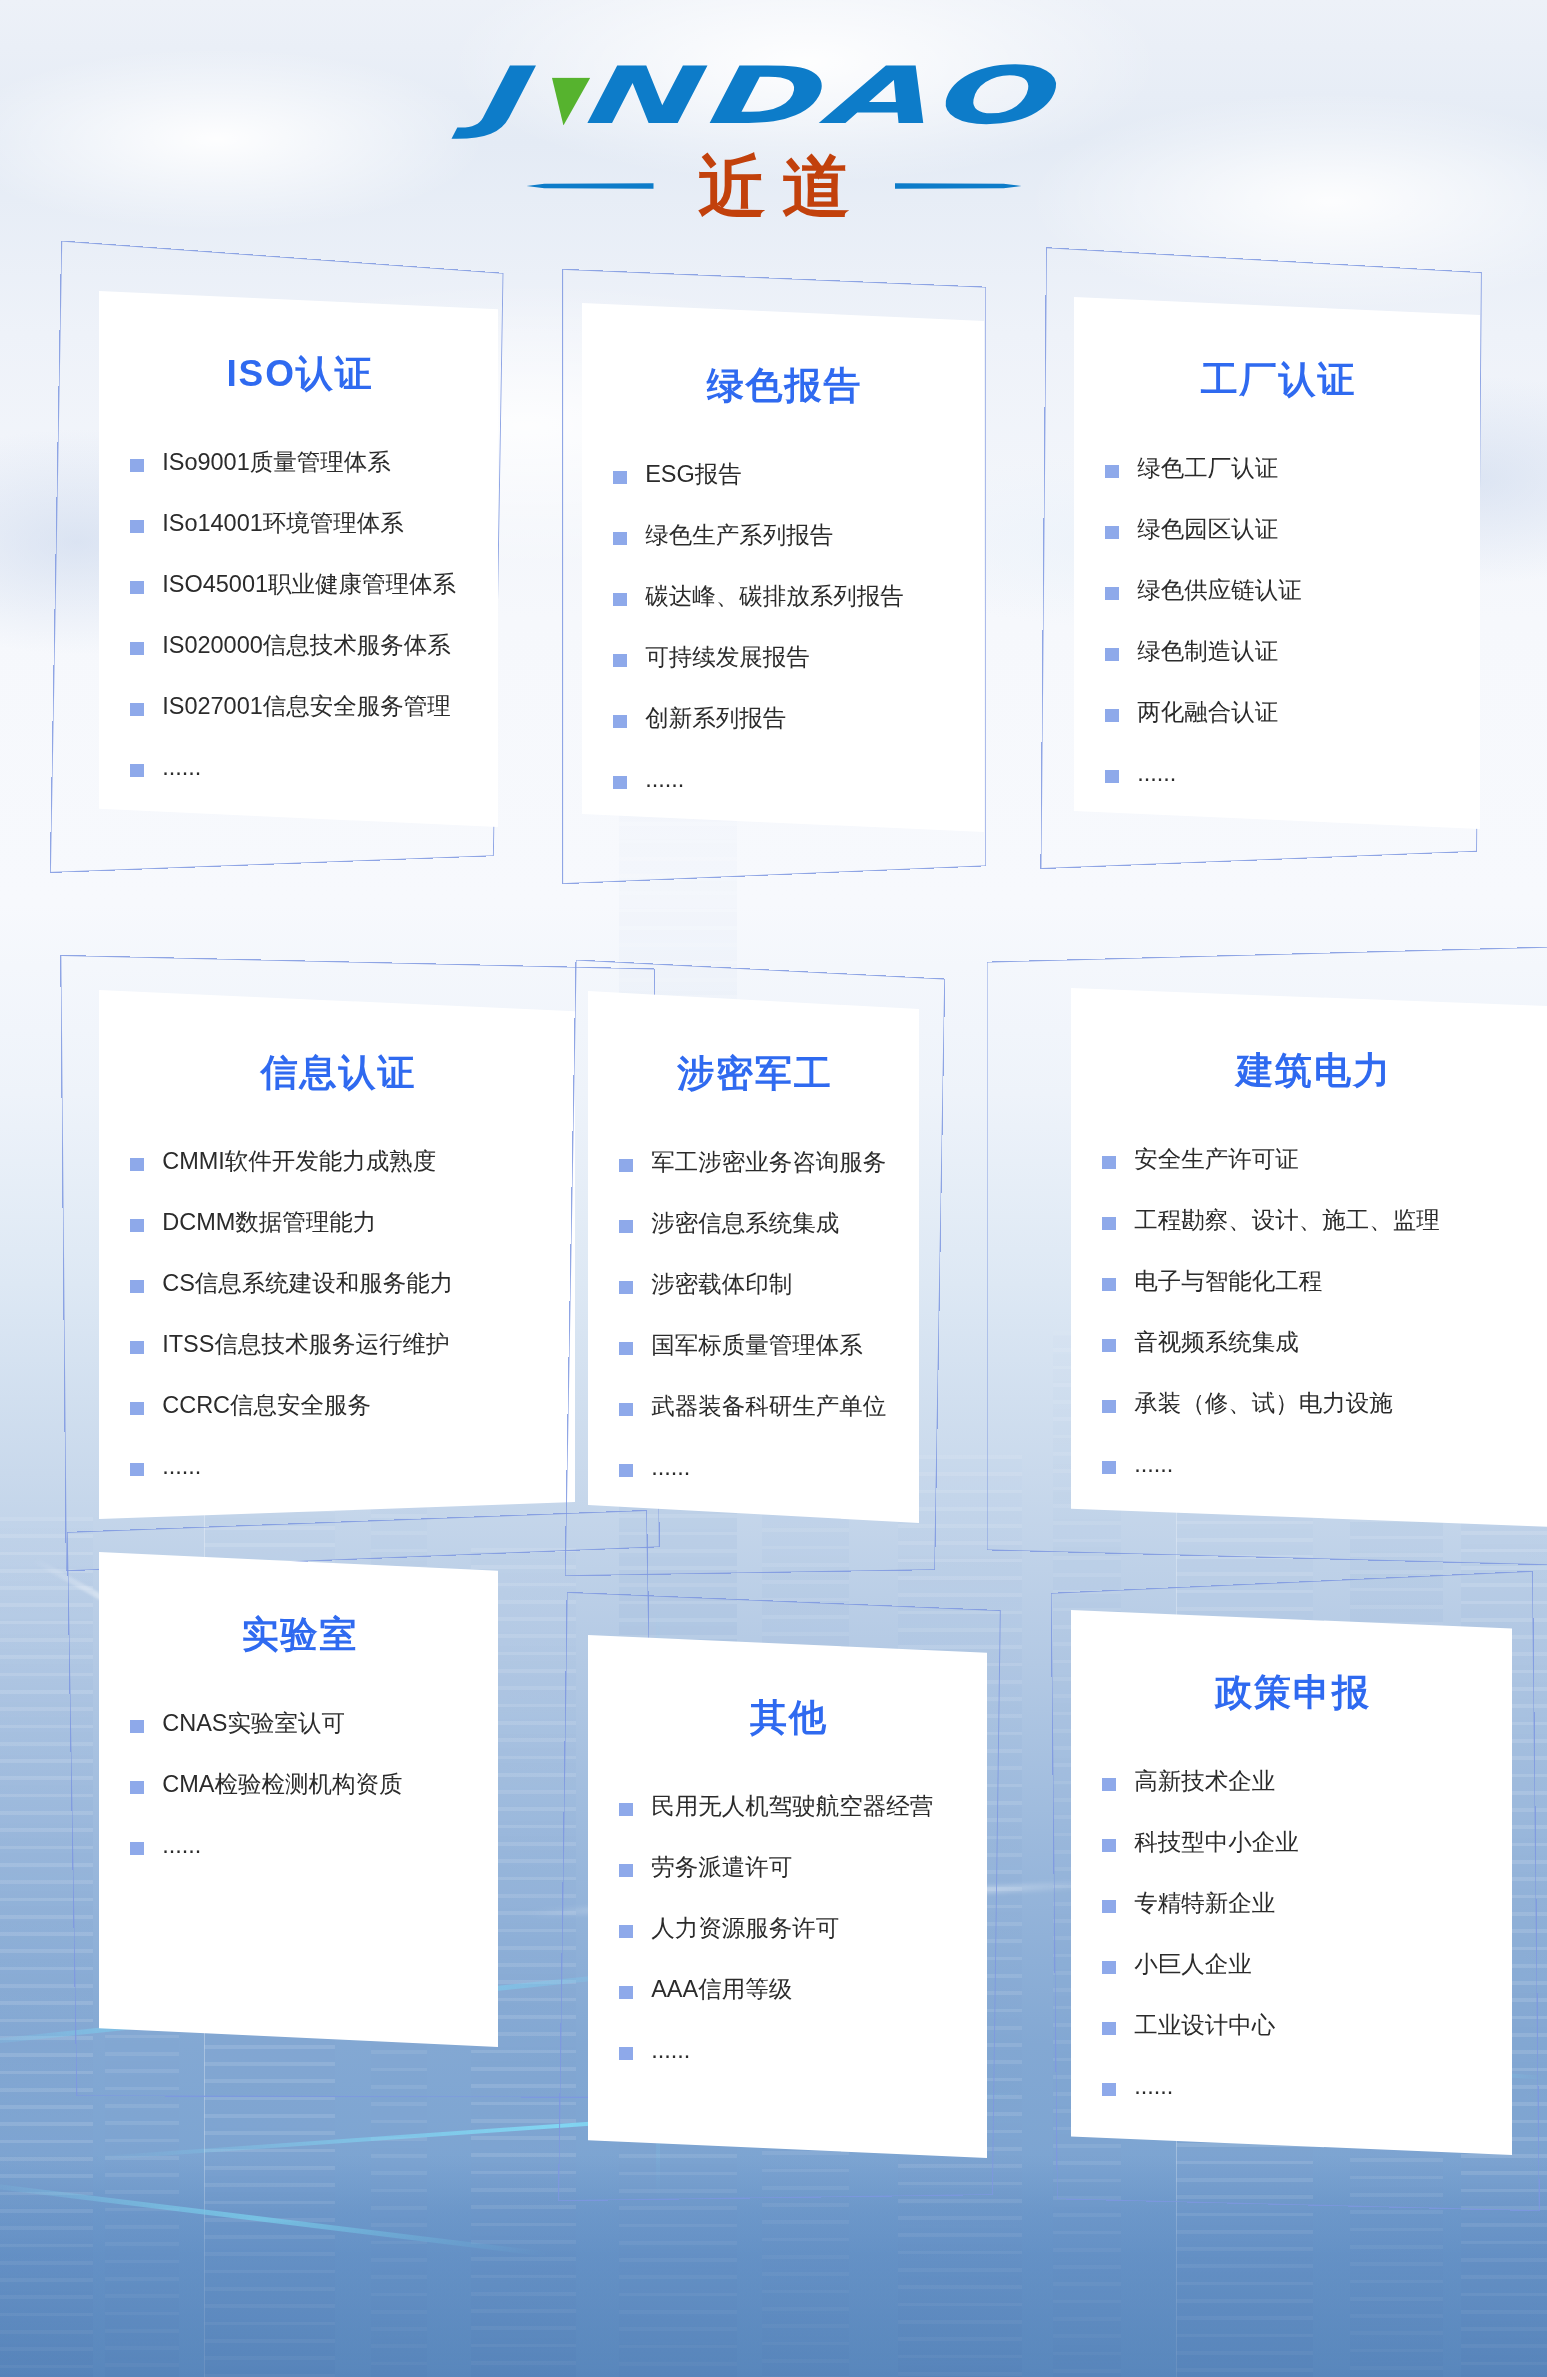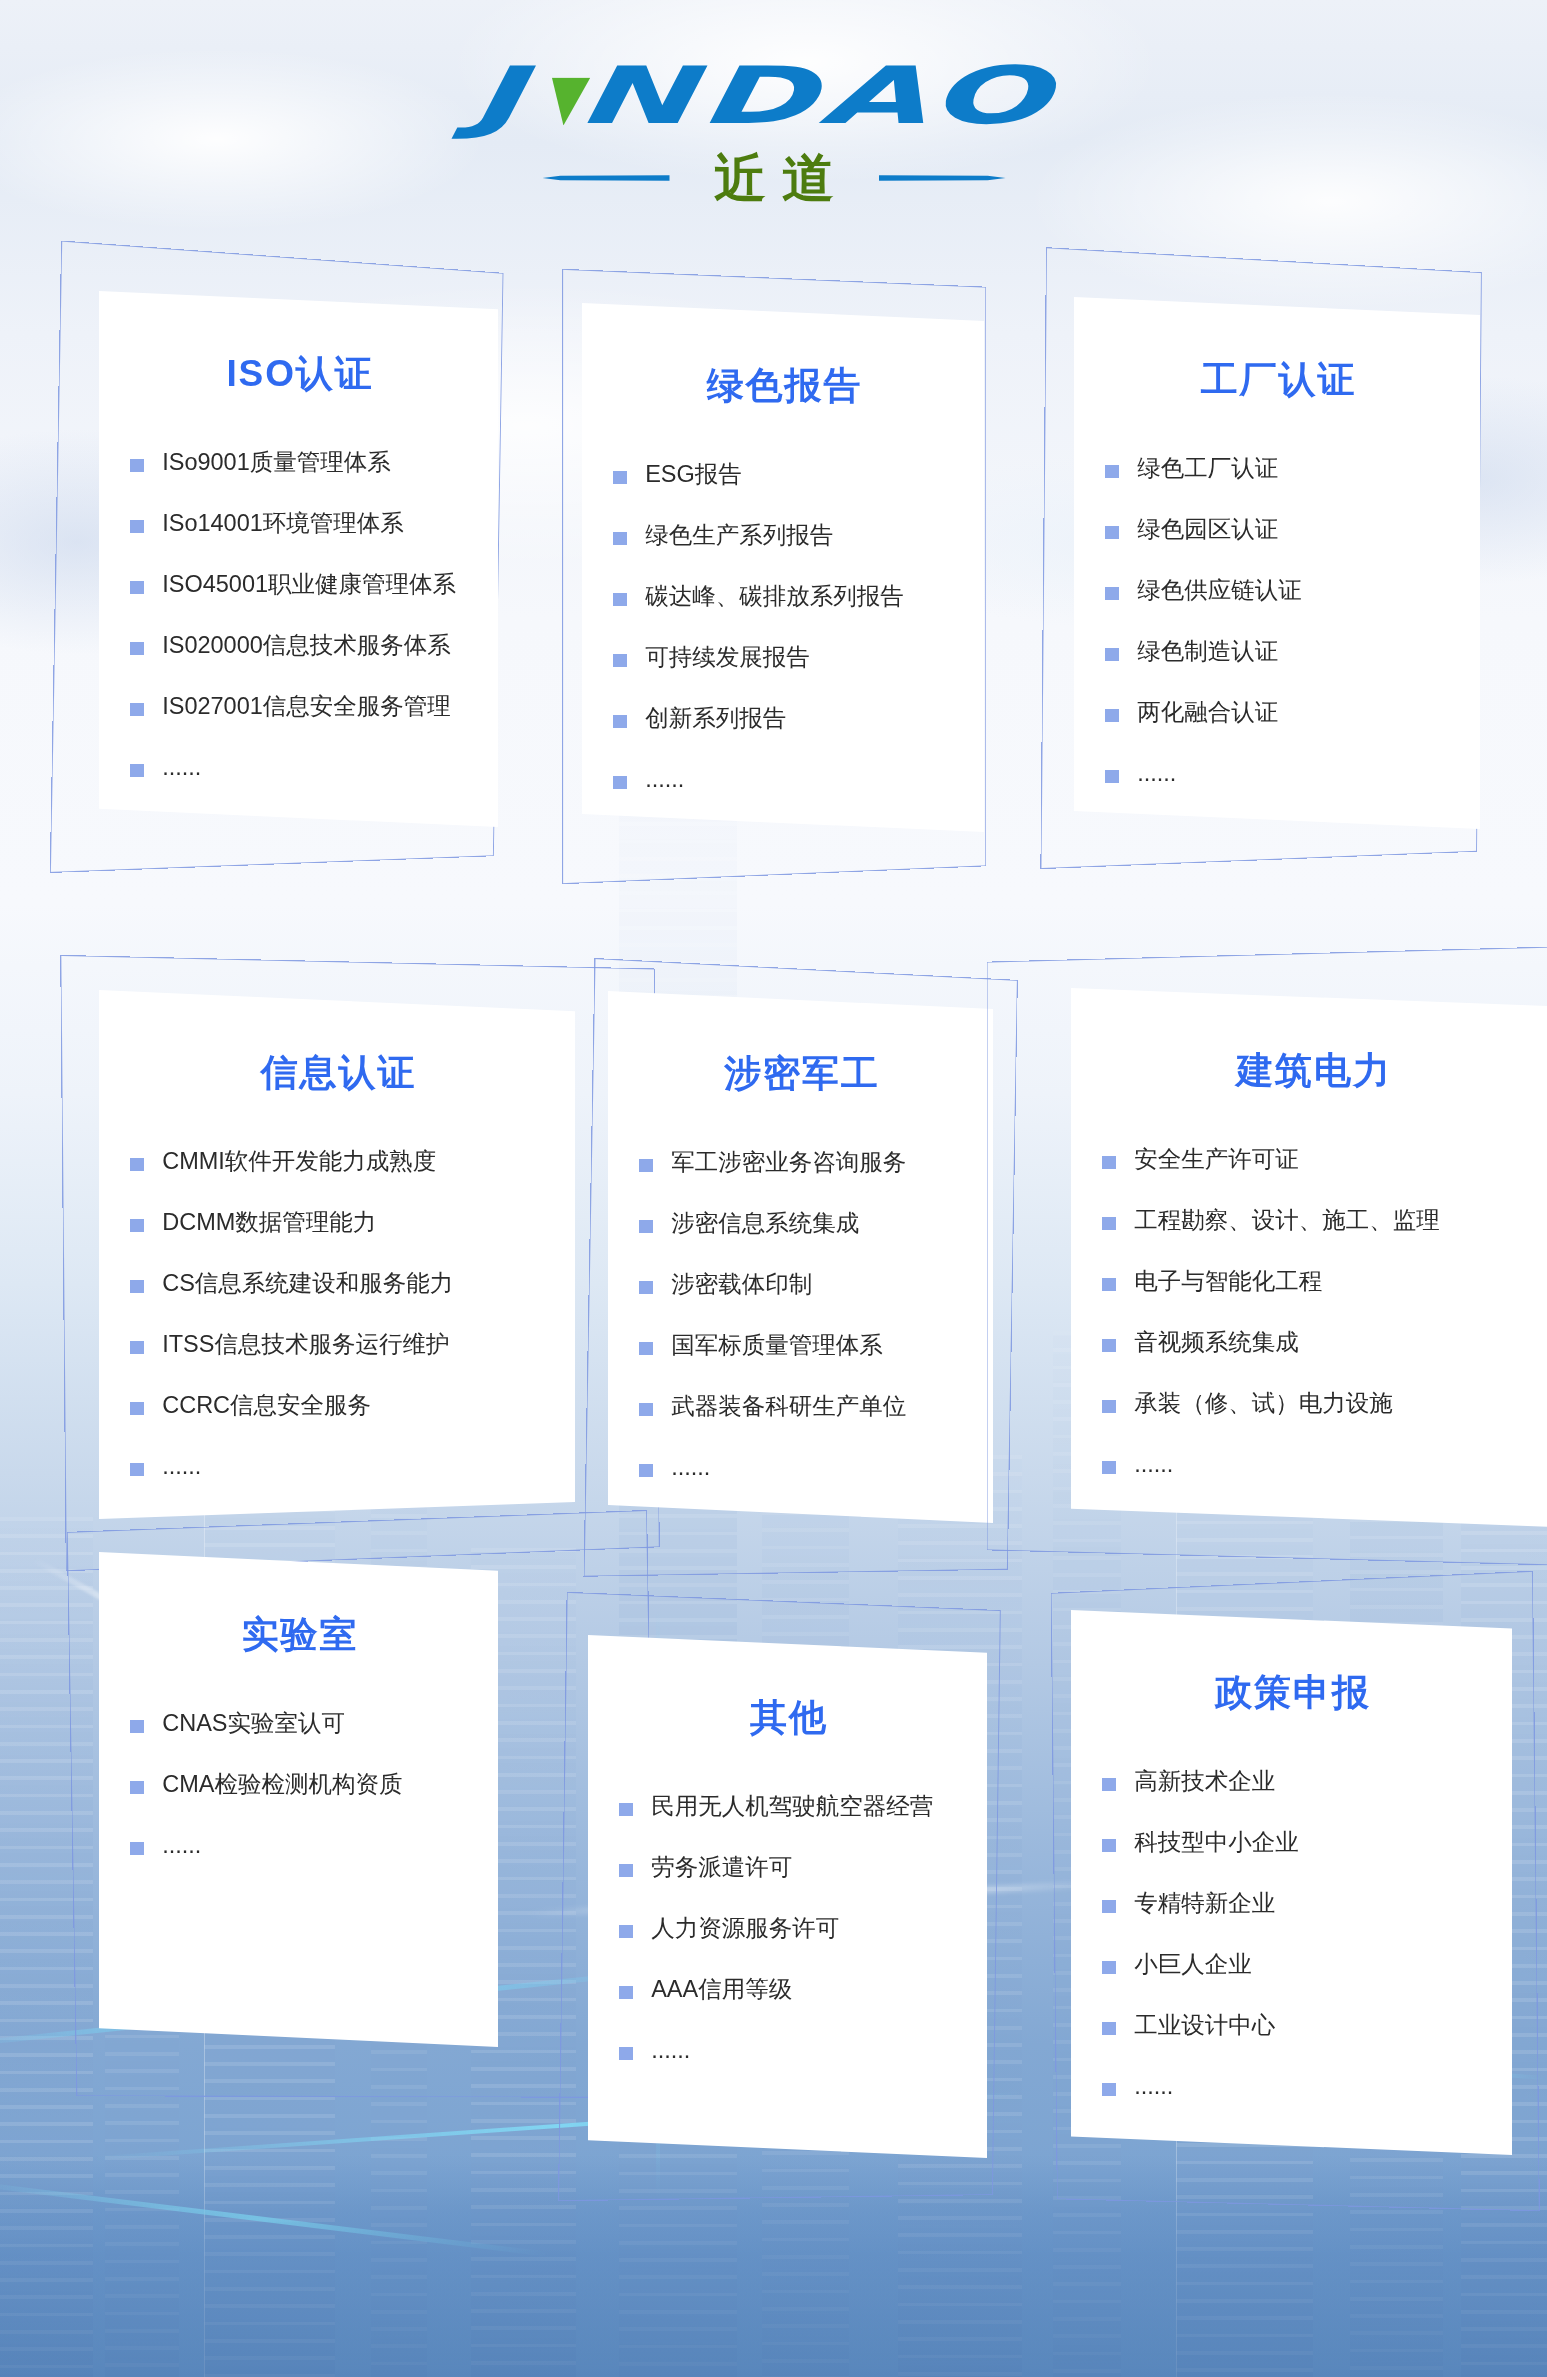--- a/index.html
+++ b/index.html
@@ -65,21 +65,21 @@
   .bg-bottom{position:absolute;left:0;right:0;top:2155px;height:223px;
     background:linear-gradient(180deg, rgba(70,120,180,0) 0%, rgba(60,110,175,.40) 45%, rgba(45,95,160,.55) 100%);}
   
   .logo{position:absolute;left:0;right:0;top:57px;text-align:center;z-index:5;}
   .logo-word{display:inline-block;transform:skewX(-10deg) scaleX(1.75);transform-origin:center;
     font-family:"DejaVu Sans","Liberation Sans",sans-serif;font-weight:bold;font-style:italic;
     font-size:79px;line-height:1;color:#0d7cc9;letter-spacing:3.7px;white-space:nowrap;}
   .logo-accent{display:inline-block;width:22px;height:48px;background:#56b32e;
     clip-path:polygon(0 0,100% 0,52% 100%);margin:0 1.2px 0 5px;transform:translateY(2.5px);}
   .logo-sub{display:flex;align-items:center;justify-content:center;gap:28.5px;margin-top:16px;}
-  .logo-sub-text{font-size:52px;font-weight:bold;color:#4d7c0f;letter-spacing:16px;text-indent:16px;line-height:1;}
+  .logo-sub-text{font-size:68px;font-weight:bold;color:#c2410c;letter-spacing:16px;text-indent:16px;line-height:1;}
   .logo-dash{width:127px;height:5.6px;background:#0d7cc9;}
   .dash-left {clip-path:polygon(0 50%, 14% 8%, 100% 0, 100% 100%, 14% 92%);}
   .dash-right{clip-path:polygon(0 0, 86% 8%, 100% 50%, 86% 92%, 0 100%);}
   
   .cards{position:absolute;inset:0;z-index:4;}
   .group{position:absolute;}
   .outline{position:absolute;border:1.9px solid rgba(125,150,224,.85);}
   .card{position:absolute;inset:0;background:#ffffff;
     clip-path:polygon(0 0, 100% 3.4%, 100% 100%, 0 96.6%);
     filter:drop-shadow(0 15px 30px rgba(100,130,180,.30));}
@@ -88,21 +88,21 @@
     color:#2f6af0;letter-spacing:1.9px;line-height:1.1;}
   .items{list-style:none;margin:0;padding:0;}
   .item{display:flex;align-items:center;gap:18.6px;margin-bottom:31px;
     font-size:23.5px;line-height:30px;color:#2b2b2b;}
   .bullet{flex:none;width:13.6px;height:13.6px;margin-top:8px;background:#8ea9ea;}
   
   .group:nth-child(1){left:99px; top:291px;  width:399px;height:536px;}
   .group:nth-child(2){left:582px; top:303px;  width:402px;height:529px;}
   .group:nth-child(3){left:1074px;top:297px;  width:406px;height:532px;}
   .group:nth-child(4){left:99px; top:990px; width:476px;height:529px;}
-  .group:nth-child(5){left:608px; top:991px; width:385px;height:532px;}
+  .group:nth-child(5){left:588px; top:991px; width:331px;height:532px;}
   .group:nth-child(6){left:1071px;top:988px; width:483px;height:539px;}
   .group:nth-child(7){left:99px; top:1552px; width:399px;height:495px;}
   .group:nth-child(8){left:588px; top:1635px; width:399px;height:523px;}
   .group:nth-child(9){left:1071px;top:1610px; width:415px;height:545px;padding-left:26px;}
   .group:nth-child(1) .outline{inset:-34px -12.4px -37px -37px;transform:perspective(867px) rotateY(9deg) rotateZ(1deg);}
   .group:nth-child(2) .outline{inset:-25px -9.3px -43px -15.5px;transform:perspective(867px) rotateY(7deg);}
   .group:nth-child(3) .outline{inset:-37px -9.3px -31px -25px;transform:perspective(867px) rotateY(8deg) rotateZ(.5deg);}
   .group:nth-child(4) .outline{inset:-28px -93px -40px -28px;transform:perspective(991px) rotateY(6deg) rotateZ(-.5deg);}
   .group:nth-child(5) .outline{inset:-21.7px -25px -50px -15.5px;transform:perspective(929px) rotateY(6deg) rotateZ(1deg);}
   .group:nth-child(6) .outline{inset:-34px -15.5px -31px -93px;transform:perspective(991px) rotateY(-5deg);}

